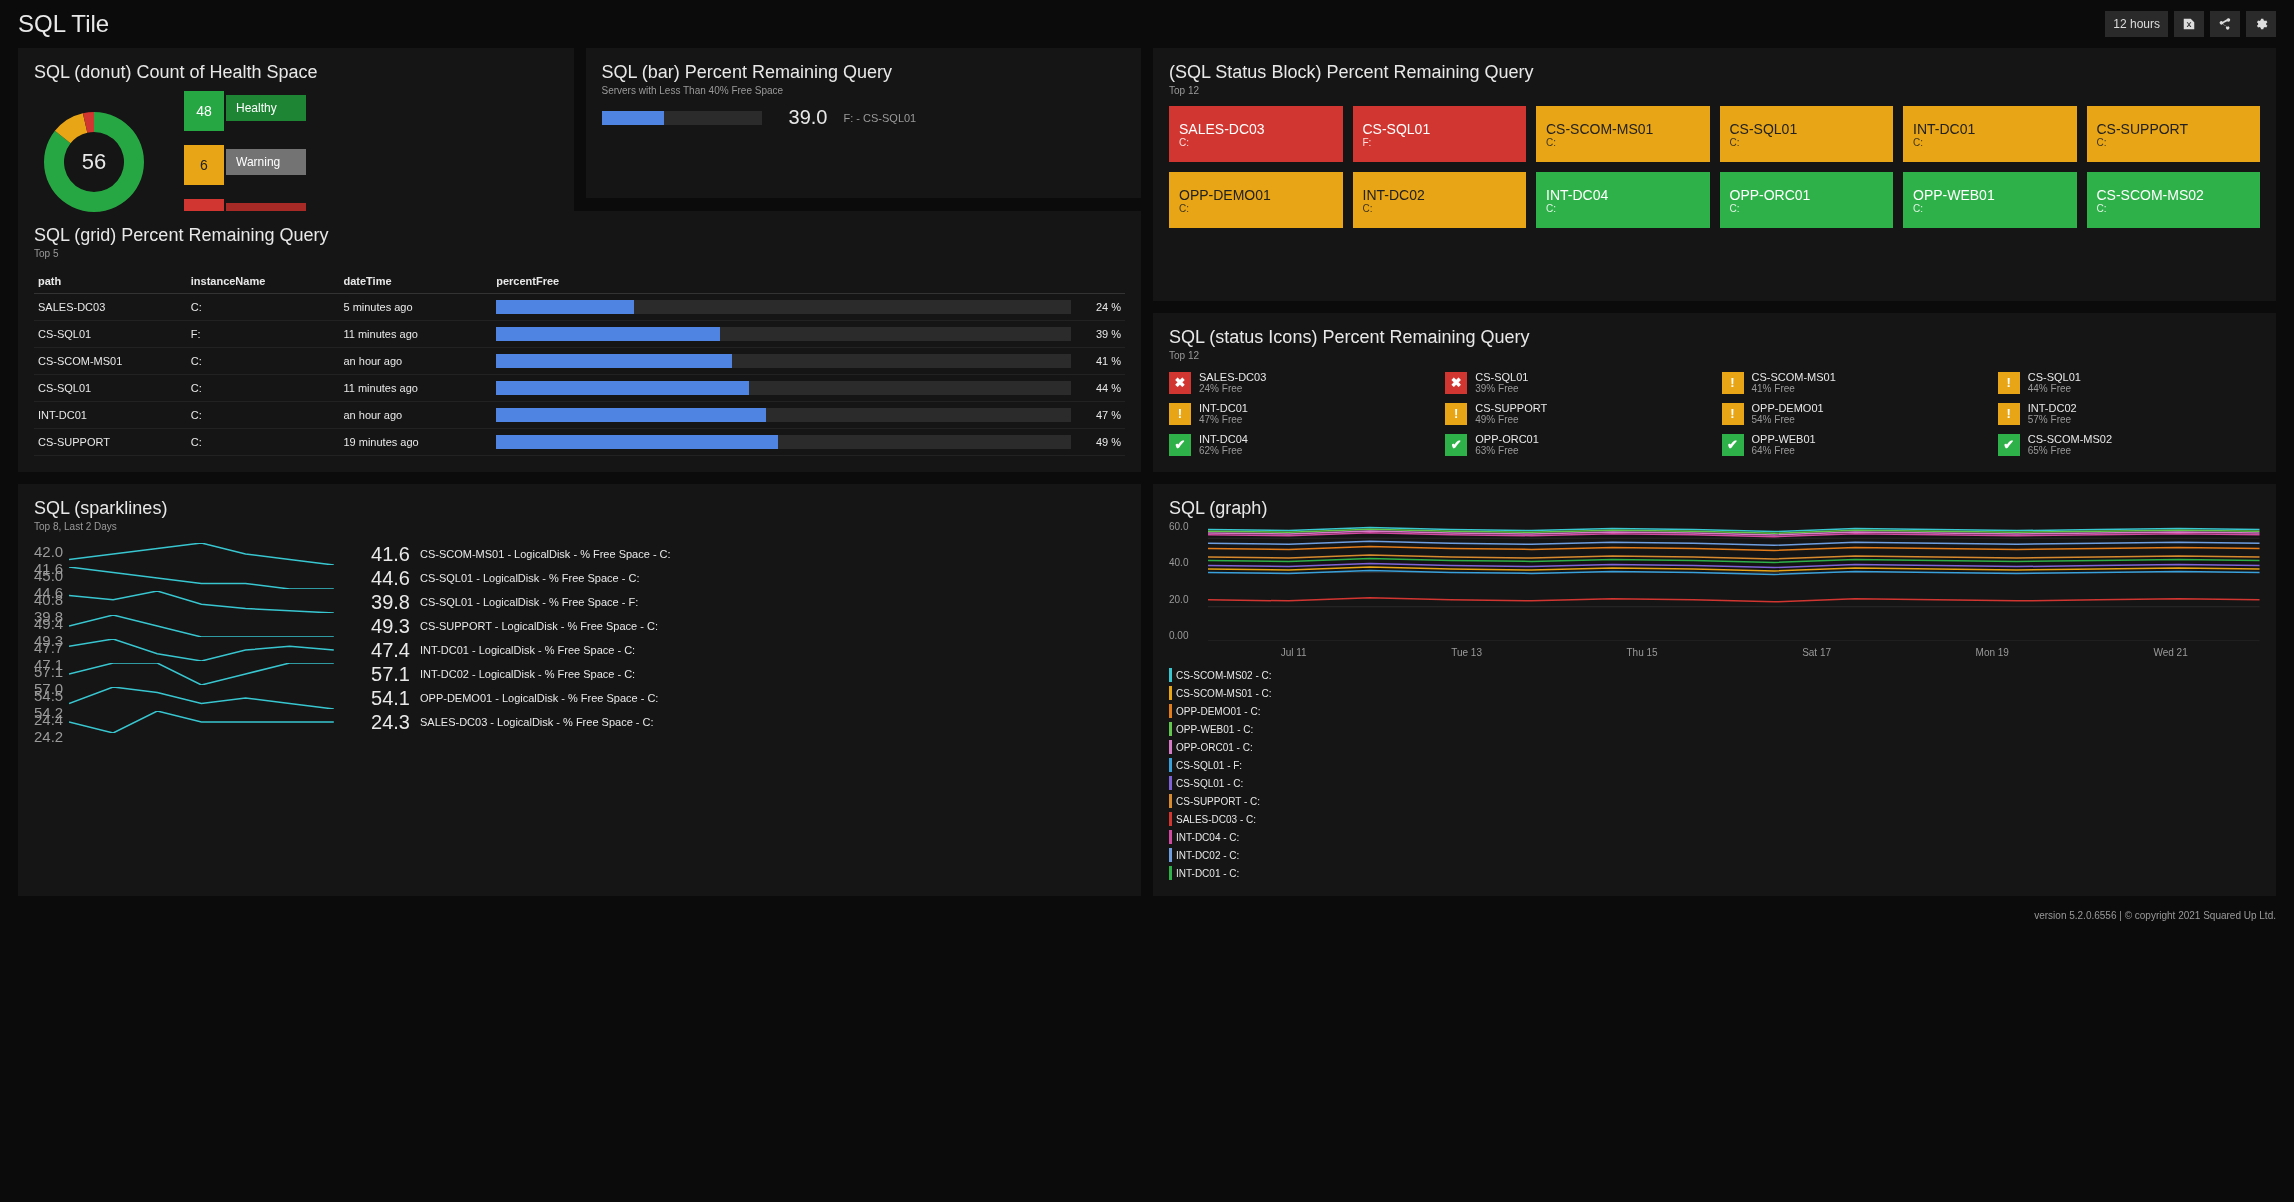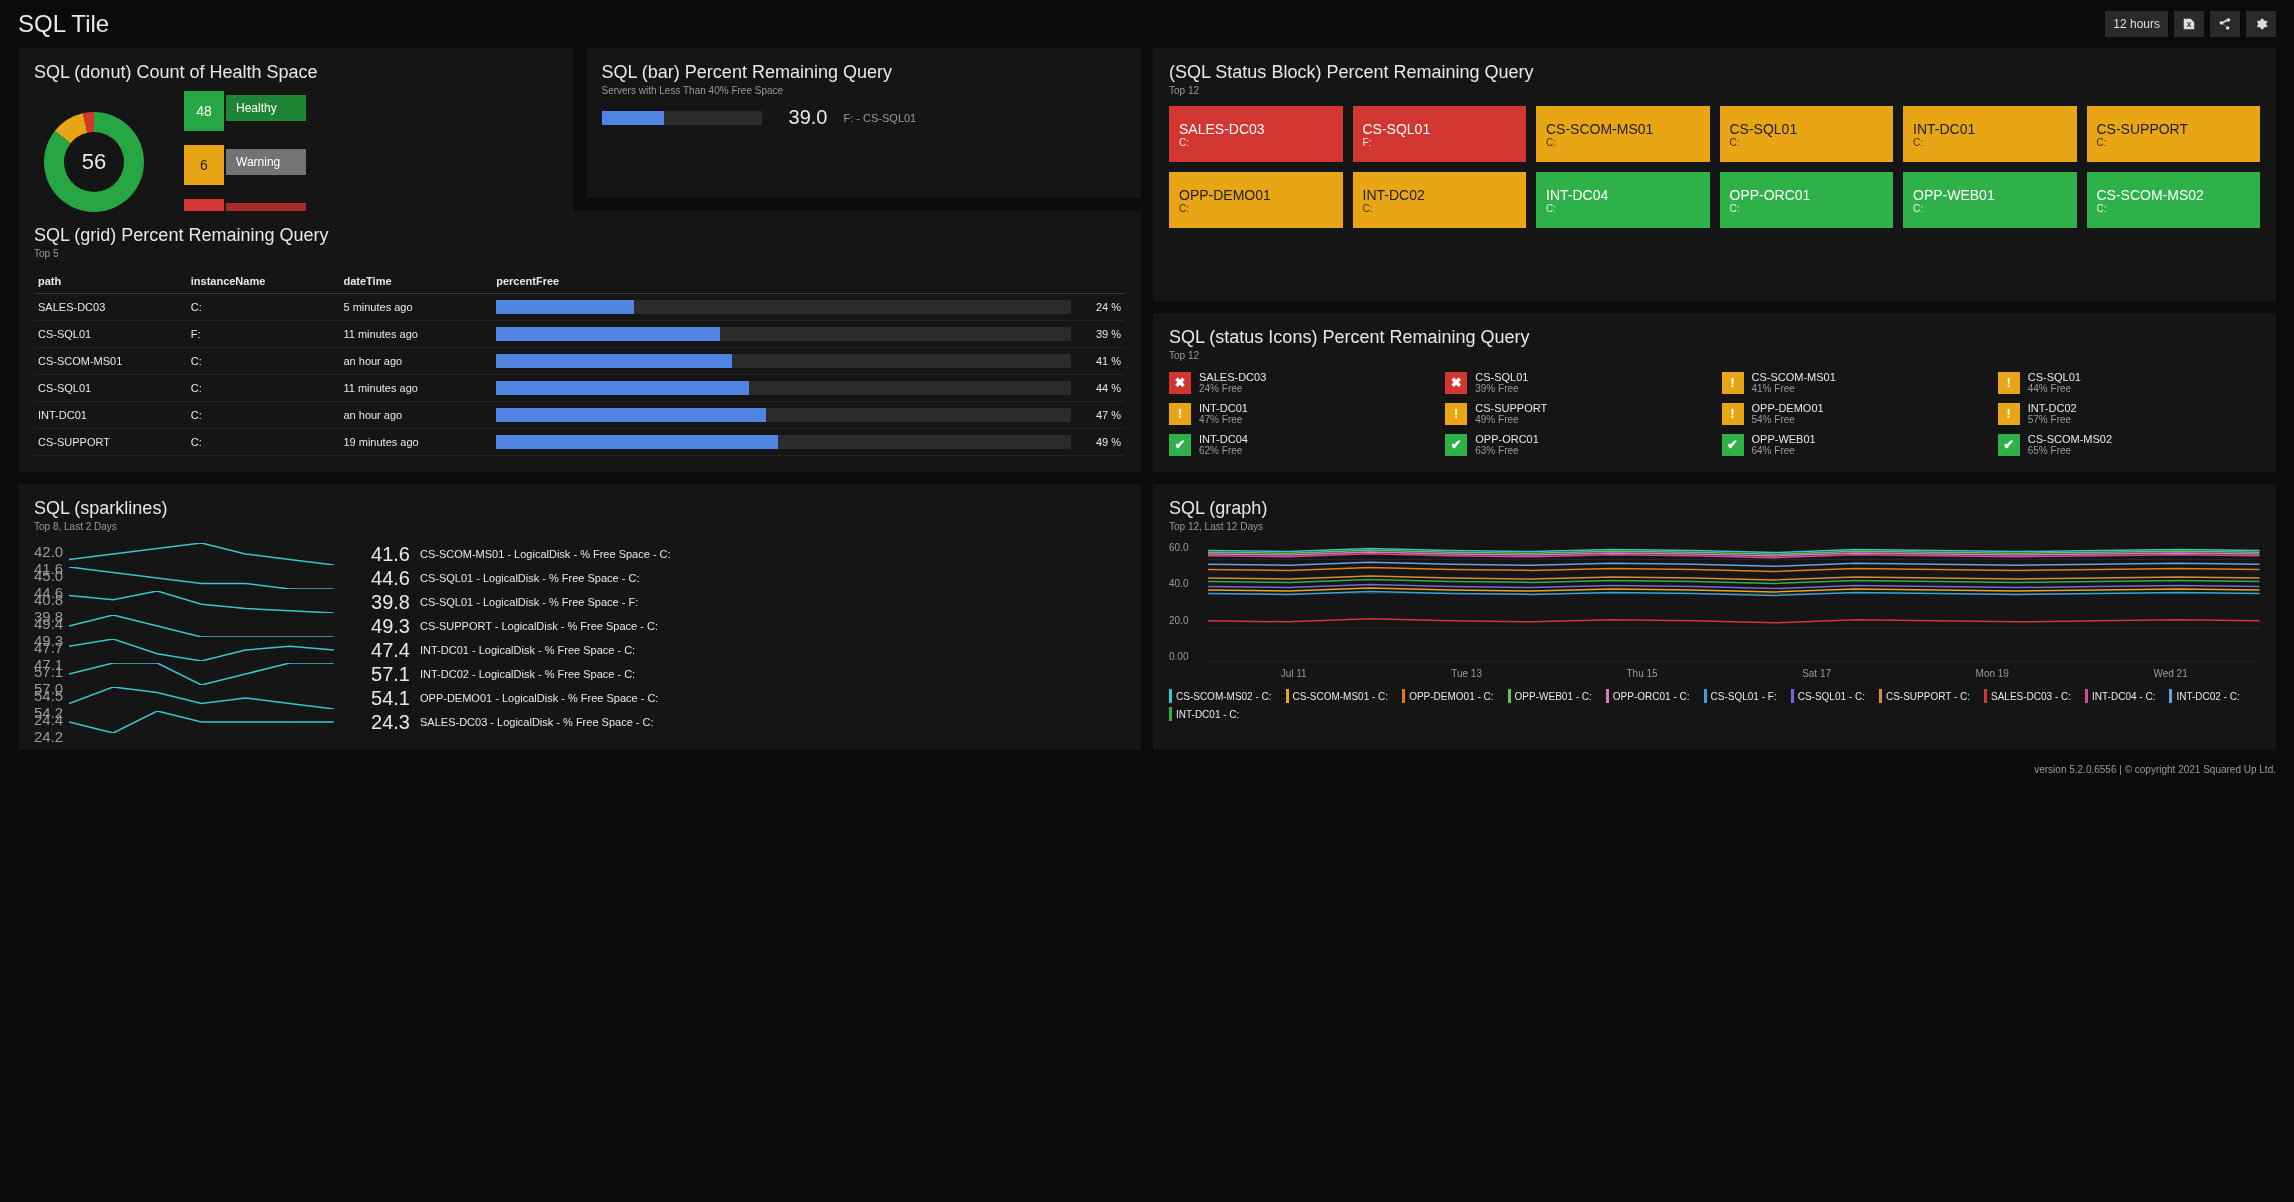--- a/index.html
+++ b/index.html
@@ -85,21 +85,21 @@
   .spark-axis{display:flex;flex-direction:column;justify-content:space-between;font-size:15px;color:var(--muted);height:22px;}
   .spark-svg{flex:1;height:22px;}
   .spark-right{flex:1;display:flex;flex-direction:column;justify-content:space-between;}
   .spark-val-row{display:flex;align-items:center;gap:10px;height:24px;}
   .spark-val{font-size:20px;width:56px;text-align:right;}
   .spark-lbl{font-size:11px;}
   
   .graph-area{position:relative;height:120px;margin-bottom:6px;}
   .graph-svg{width:100%;height:100%;}
   .graph-xaxis{display:flex;justify-content:space-around;font-size:10px;color:var(--muted);margin-bottom:10px;}
-  .graph-legend{display:flex;flex-wrap:wrap;gap:4px 14px;font-size:10px;}
+  .graph-legend{display:flex;flex-wrap:wrap;gap:4px 14px;font-size:10px;flex-direction:column;}
   .gl-item{display:flex;align-items:center;gap:4px;}
   .gl-swatch{width:3px;height:14px;}
   
   .footer{text-align:right;font-size:10px;color:var(--muted);margin-top:14px;}
 </style>
 </head>
 <body>
 
 <div class="topbar">
   <div class="page-title">SQL Tile</div>
@@ -518,21 +518,20 @@
           <div class="spark-val-row">
             <div class="spark-val">24.3</div>
             <div class="spark-lbl">SALES-DC03 - LogicalDisk - % Free Space - C:</div>
           </div>
         </div>
     </div>
   </div>
 
   <div class="panel span2">
     <div class="panel-title">SQL (graph)</div>
-    <div class="panel-sub">Top 12, Last 12 Days</div>
     <div style="display:flex;gap:20px;">
       <div id="graph-yticks" style="display:flex;flex-direction:column;justify-content:space-between;font-size:10px;color:var(--muted);height:120px;">
           <span>60.0</span>
           <span>40.0</span>
           <span>20.0</span>
           <span>0.00</span>
         </div>
       <div style="flex:1;">
         <div class="graph-area"><svg class="graph-svg" id="graph-svg" viewBox="0 0 700 120" preserveAspectRatio="none">
               <line x1="0" x2="700" y1="17.142857142857153" y2="17.142857142857153" stroke="#2a2a2a" stroke-width="1"></line>

